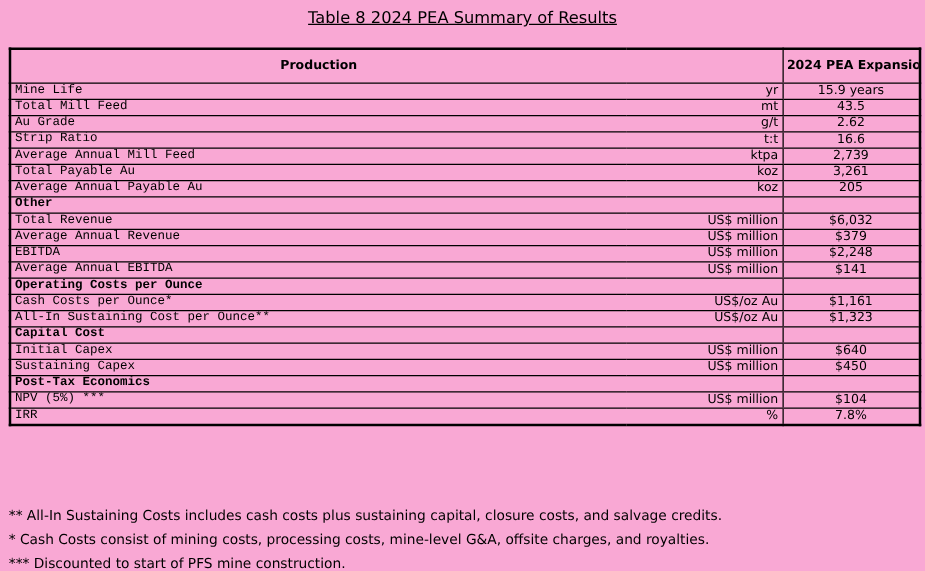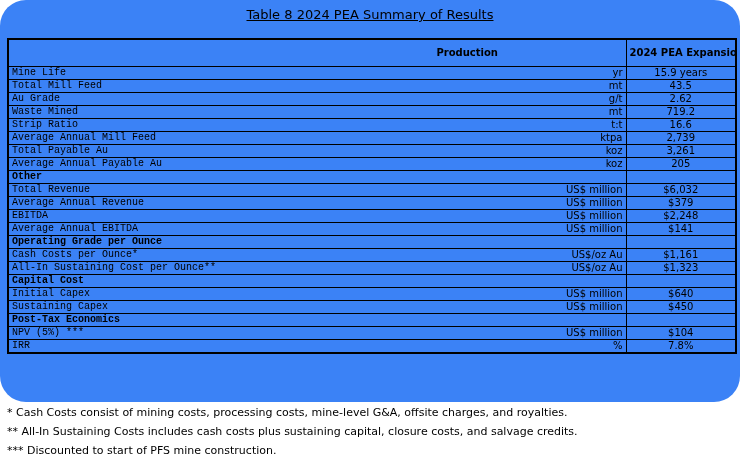--- a/index.html
+++ b/index.html
@@ -8,23 +8,22 @@
     background: #ffffff;
     width: 740px;
     height: 457px;
     font-family: "DejaVu Sans", "Liberation Sans", sans-serif;
     color: #000000;
     overflow: hidden;
   }
   .page {
     position: relative;
     width: 740px;
-    height: 402px;
-    background: #3b82f6;
-    border-radius: 26px;
+    height: 457px;
+    background: #f9a8d4;
   }
   .title {
     position: absolute;
     top: 7px;
     left: 0;
     width: 740px;
     text-align: center;
     font-size: 13px;
     text-decoration: underline;
     font-weight: normal;
@@ -48,21 +47,21 @@
     padding: 0 3px;
     height: 12px;
     overflow: hidden;
     white-space: nowrap;
   }
   table.summary thead th {
     height: 26px;
     font-weight: bold;
     vertical-align: middle;
   }
-  th.h-label { text-align: right; }
+  th.h-label { text-align: center; }
   th.h-value, td.value {
     text-align: center;
     border-left: 1px solid #000000;
     white-space: pre-line;
   }
   td.label { text-align: left; font-family: Liberation Mono, monospace; }
   td.label.section { font-weight: bold; margin-top: 30px; }
   td.unit { text-align: right; }
   .footnotes {
     position: absolute;
@@ -107,25 +106,20 @@
           <td class="label">Total Mill Feed</td>
           <td class="unit">mt</td>
           <td class="value">43.5</td>
         </tr>
         <tr>
           <td class="label">Au Grade</td>
           <td class="unit">g/t</td>
           <td class="value">2.62</td>
         </tr>
         <tr>
-          <td class="label">Waste Mined</td>
-          <td class="unit">mt</td>
-          <td class="value">719.2</td>
-        </tr>
-        <tr>
           <td class="label">Strip Ratio</td>
           <td class="unit">t:t</td>
           <td class="value">16.6</td>
         </tr>
         <tr>
           <td class="label">Average Annual Mill Feed</td>
           <td class="unit">ktpa</td>
           <td class="value">2,739</td>
         </tr>
         <tr>
@@ -156,21 +150,21 @@
           <td class="label">EBITDA</td>
           <td class="unit">US$ million</td>
           <td class="value">$2,248</td>
         </tr>
         <tr>
           <td class="label">Average Annual EBITDA</td>
           <td class="unit">US$ million</td>
           <td class="value">$141</td>
         </tr>
         <tr>
-          <td class="label section" colspan="2">Operating Grade per Ounce</td>
+          <td class="label section" colspan="2">Operating Costs per Ounce</td>
           <td class="value"></td>
         </tr>
         <tr>
           <td class="label">Cash Costs per Ounce*</td>
           <td class="unit">US$/oz Au</td>
           <td class="value">$1,161</td>
         </tr>
         <tr>
           <td class="label">All-In Sustaining Cost per Ounce**</td>
           <td class="unit">US$/oz Au</td>
@@ -201,18 +195,18 @@
         </tr>
         <tr>
           <td class="label">IRR</td>
           <td class="unit">%</td>
           <td class="value">7.8%</td>
         </tr>
       </tbody>
   </table>
 
   <div class="footnotes">
+    <div class="footnote">** All-In Sustaining Costs includes cash costs plus sustaining capital, closure costs, and salvage credits.</div>
     <div class="footnote">* Cash Costs consist of mining costs, processing costs, mine-level G&amp;A, offsite charges, and royalties.</div>
-    <div class="footnote">** All-In Sustaining Costs includes cash costs plus sustaining capital, closure costs, and salvage credits.</div>
     <div class="footnote">*** Discounted to start of PFS mine construction.</div>
   </div>
 
 </div>
 
 </body></html>

